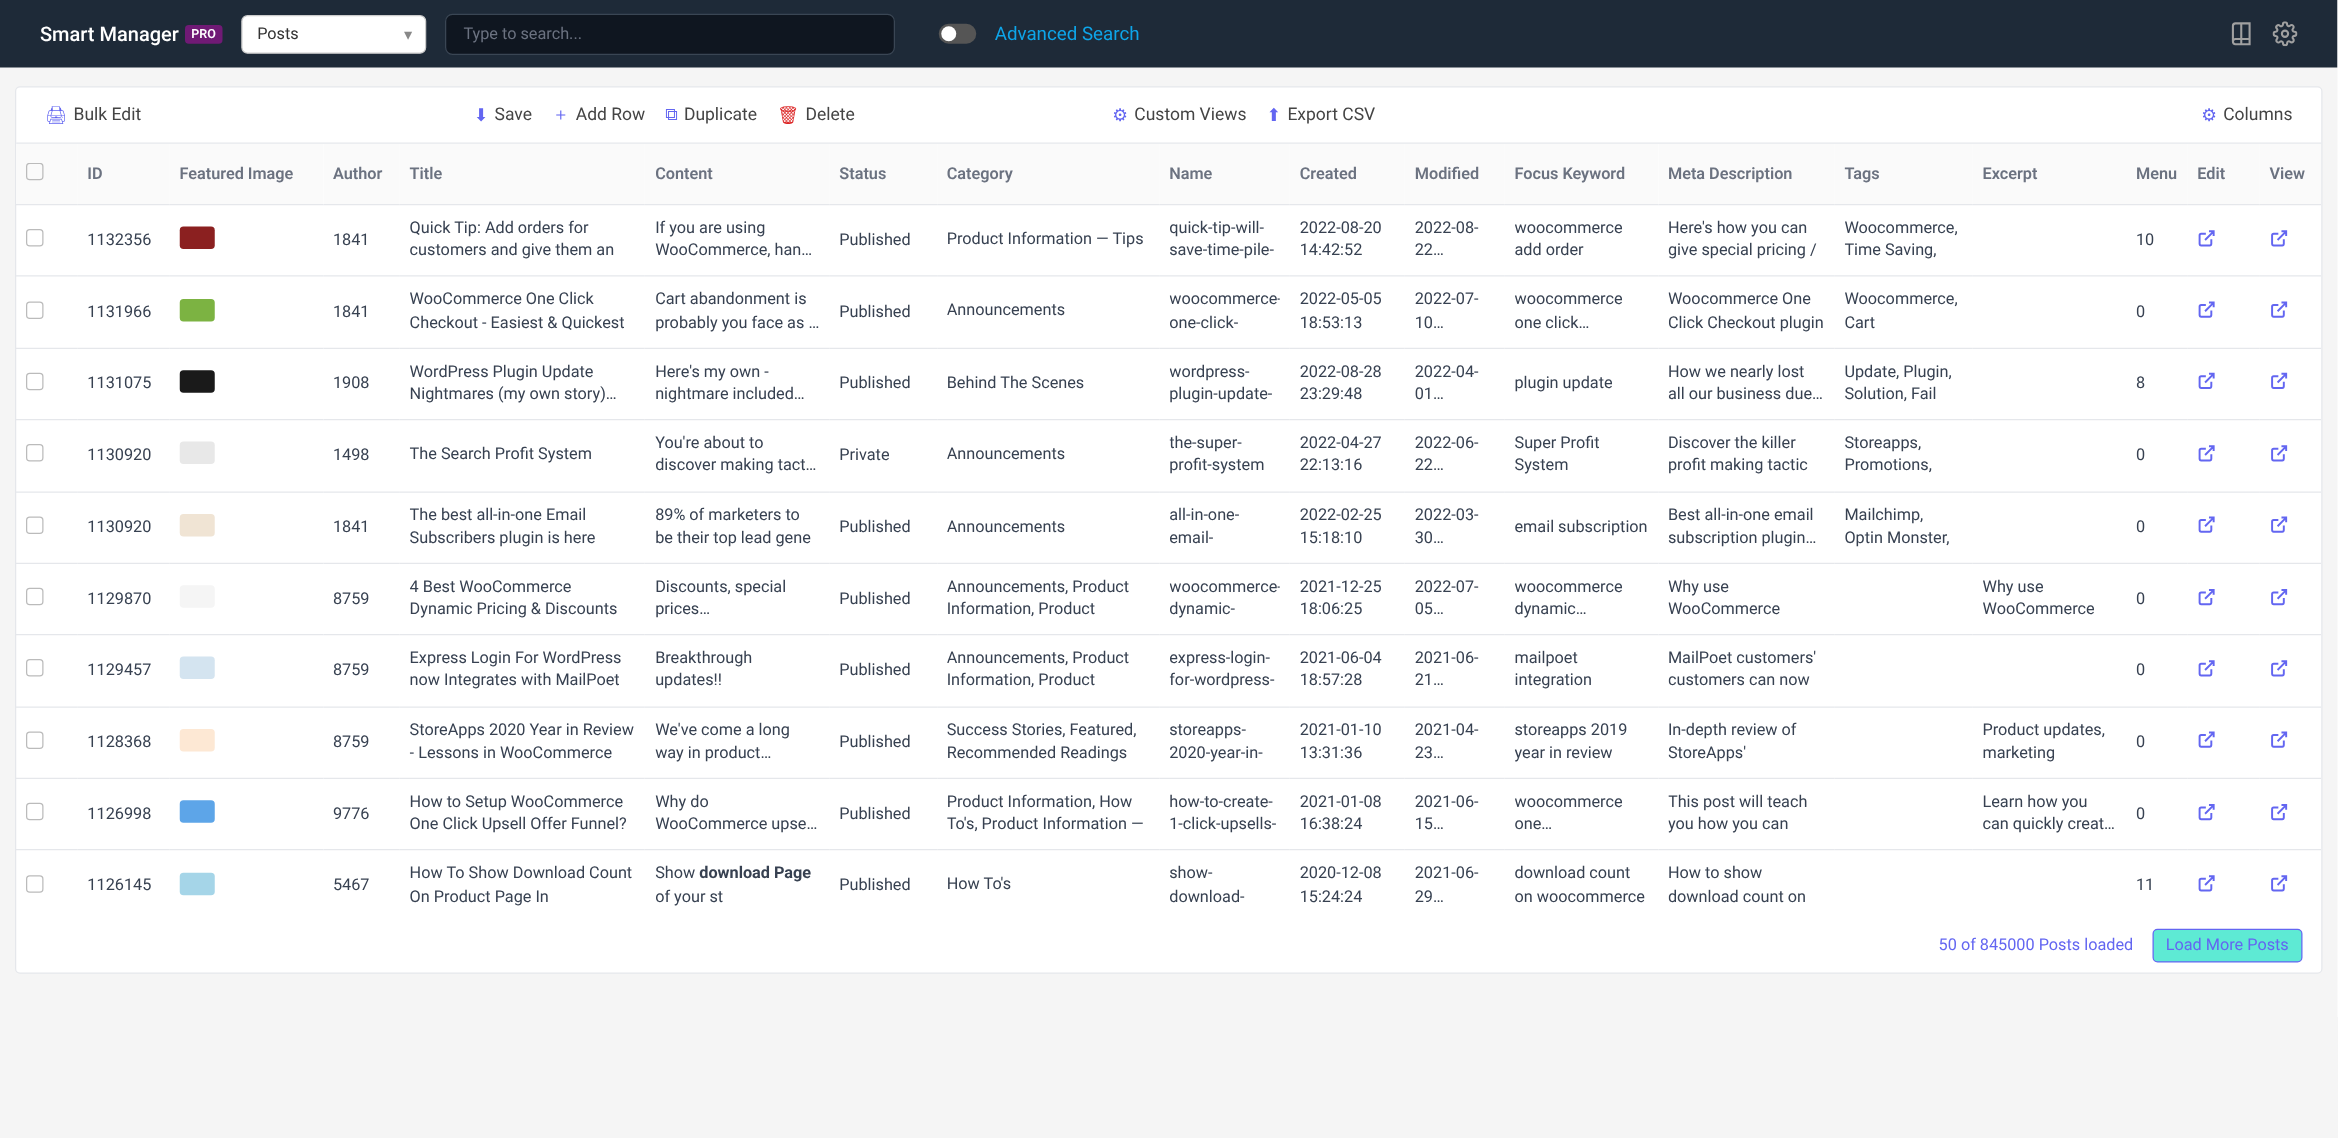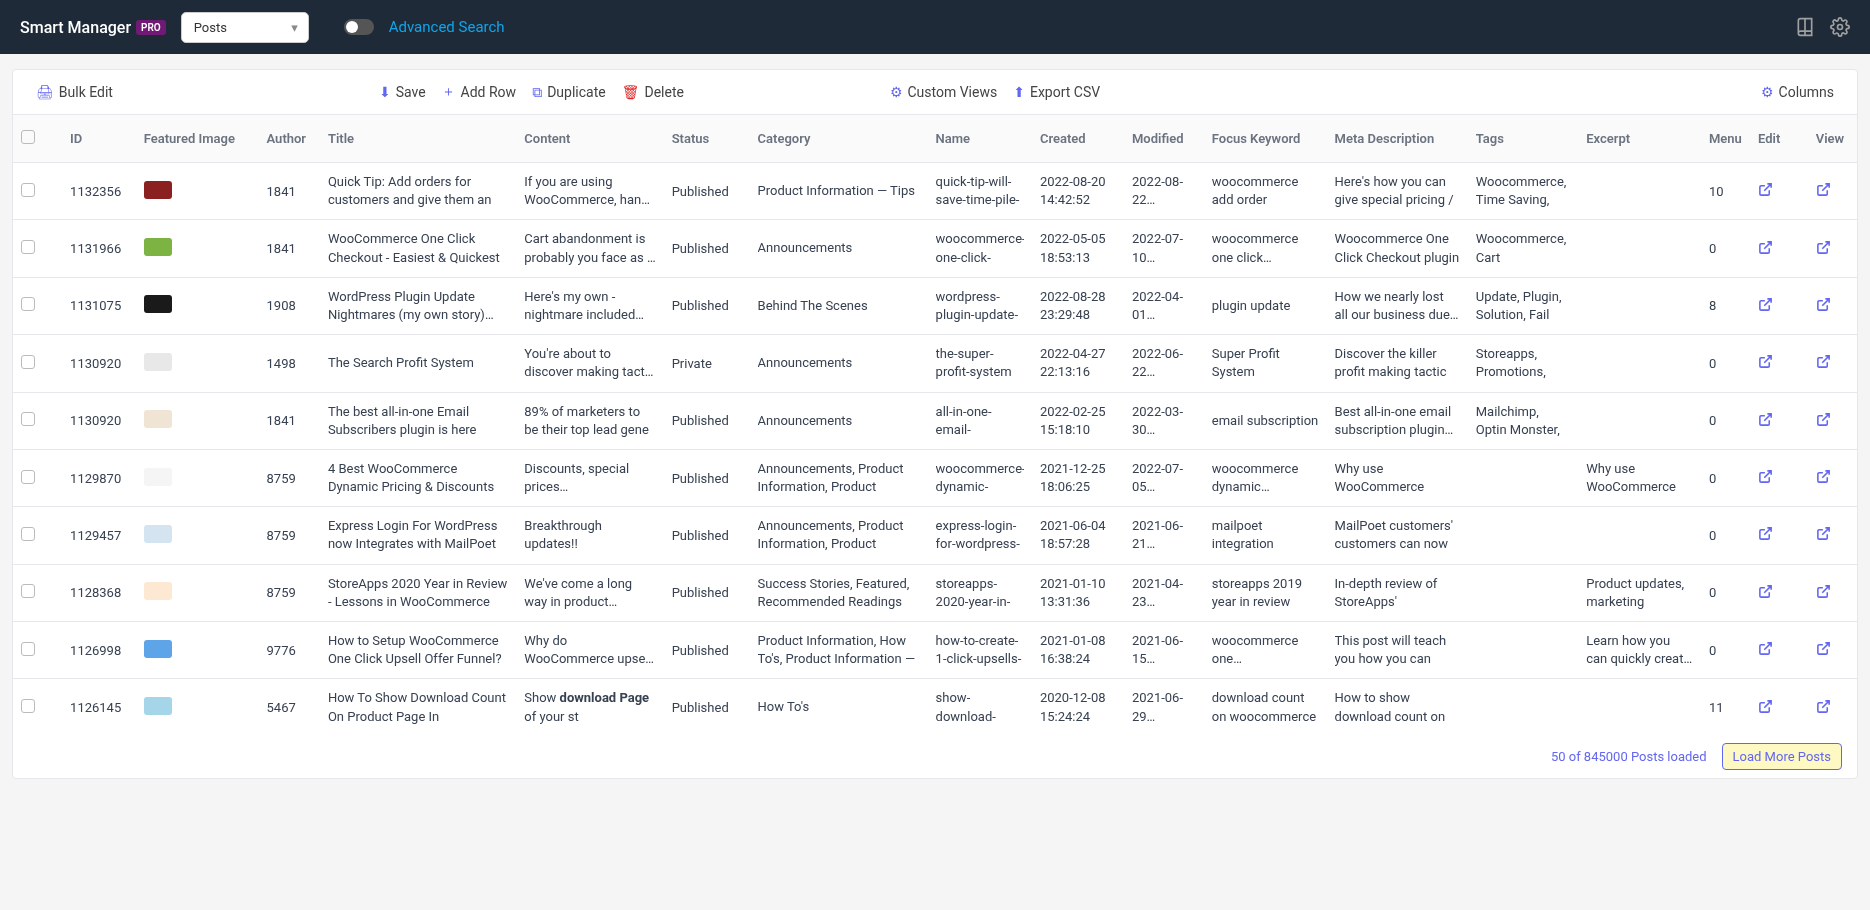--- a/index.html
+++ b/index.html
@@ -1,20 +1,20 @@
 <!DOCTYPE html>
 <html><head>
 <meta charset="utf-8">
 <style>
 *{box-sizing:border-box;margin:0;padding:0;font-family:-apple-system,BlinkMacSystemFont,"Segoe UI",Roboto,sans-serif}
 body{background:#f5f5f5;font-size:13px;color:#333}
-.topbar{background:#1e2a38;height:54px;display:flex;align-items:center;padding:0 20px;gap:15px}
+.topbar{background:#1e2a38;height:54px;display:flex;align-items:center;padding:0 32px;gap:15px}
 .brand{color:#fff;font-size:16px;font-weight:500;display:flex;align-items:center;gap:5px}
 .pro-badge{background:#701a75;color:#fff;font-size:10px;padding:2px 5px;border-radius:3px;font-weight:600}
-.posts-dd{background:#fff;border:1px solid #ccc;border-radius:5px;padding:7px 30px 7px 12px;width:128px;position:relative;cursor:pointer}
+.posts-dd{background:#fff;border:1px solid #ccc;border-radius:5px;padding:7px 30px 7px 12px;width:148px;position:relative;cursor:pointer}
 .posts-dd:after{content:"▾";position:absolute;right:10px;color:#888}
 .search-box{background:#0f1620;border:1px solid #3a4654;border-radius:6px;padding:8px 14px;width:360px;color:#6b7280}
 .toggle{width:30px;height:16px;background:#555;border-radius:10px;position:relative;cursor:pointer;margin-left:20px}
 .toggle:before{content:"";width:12px;height:12px;background:#fff;border-radius:50%;position:absolute;top:2px;left:2px}
 .adv-label{color:#0ea5e9;font-size:15px}
 .topbar-right{margin-left:auto;display:flex;gap:15px;color:#a0a0a0}
 .icon-top{width:20px;height:20px;cursor:pointer}
 
 .container{margin:15px 12px;background:#fff;border:1px solid #e5e7eb;border-radius:4px}
 .toolbar{display:flex;align-items:center;padding:10px 15px;font-size:14px;color:#444;border-bottom:1px solid #e5e7eb}
@@ -29,33 +29,34 @@
 table{width:100%;border-collapse:collapse;table-layout:fixed}
 th{text-align:left;padding:15px 8px;font-weight:600;color:#6b7280;font-size:13px;background:#fafafa;border-bottom:1px solid #e5e7eb;white-space:nowrap;overflow:hidden}
 td{padding:10px 8px;border-bottom:1px solid #e5e7eb;font-size:13px;color:#374151;vertical-align:middle;overflow:hidden}
 td .clip{display:-webkit-box;-webkit-line-clamp:2;-webkit-box-orient:vertical;overflow:hidden;line-height:1.4}
 .chk{width:14px;height:14px;border:1px solid #bbb;border-radius:3px;display:inline-block}
 .thumb{width:28px;height:18px;border-radius:3px;display:inline-block}
 .link-ic{color:#6366f1;cursor:pointer}
 
 .footer{display:flex;justify-content:flex-end;align-items:center;padding:8px 15px;gap:15px}
 .loaded-txt{color:#6366f1;font-size:13px}
-.load-btn{border:1px solid #6366f1;color:#6366f1;background:#fef9c3;padding:5px 10px;border-radius:4px;cursor:pointer;font-size:13px}
+.load-btn{border:1px solid #6366f1;color:#6366f1;background:#5eead4;padding:5px 10px;border-radius:4px;cursor:pointer;font-size:13px}
 
 col.c-chk{width:40px}col.c-id{width:60px}col.c-img{width:100px}col.c-auth{width:50px}col.c-title{width:160px}col.c-content{width:120px}col.c-status{width:70px}col.c-cat{width:145px}col.c-name{width:85px}col.c-created{width:75px}col.c-mod{width:65px}col.c-focus{width:100px}col.c-meta{width:115px}col.c-tags{width:90px}col.c-excerpt{width:100px}col.c-menu{width:40px}col.c-edit{width:47px}col.c-view{width:40px}
 </style>
 </head>
 <body>
 
 <div class="topbar">
   <div class="brand">
     <span>Smart Manager</span>
     <span class="pro-badge">PRO</span>
   </div>
   <div class="posts-dd">Posts</div>
+  <div class="search-box">Type to search...</div>
   <div class="toggle"></div>
   <span class="adv-label">Advanced Search</span>
   <div class="topbar-right">
     <svg class="icon-top" viewBox="0 0 24 24" fill="none" stroke="currentColor" stroke-width="2">
         <path d="M4 19.5A2.5 2.5 0 0 1 6.5 17H20 M6.5 2H20v20H6.5A2.5 2.5 0 0 1 4 19.5v-15A2.5 2.5 0 0 1 6.5 2z M12 2v20"></path>
       </svg>
     <svg class="icon-top" viewBox="0 0 24 24" fill="none" stroke="currentColor" stroke-width="2">
         <circle cx="12" cy="12" r="3"></circle>
         <path d="M19.4 15a1.65 1.65 0 0 0 .33 1.82l.06.06a2 2 0 1 1-2.83 2.83l-.06-.06a1.65 1.65 0 0 0-1.82-.33 1.65 1.65 0 0 0-1 1.51V21a2 2 0 1 1-4 0v-.09A1.65 1.65 0 0 0 9 19.4a1.65 1.65 0 0 0-1.82.33l-.06.06a2 2 0 1 1-2.83-2.83l.06-.06a1.65 1.65 0 0 0 .33-1.82 1.65 1.65 0 0 0-1.51-1H3a2 2 0 1 1 0-4h.09A1.65 1.65 0 0 0 4.6 9a1.65 1.65 0 0 0-.33-1.82l-.06-.06a2 2 0 1 1 2.83-2.83l.06.06a1.65 1.65 0 0 0 1.82.33H9a1.65 1.65 0 0 0 1-1.51V3a2 2 0 1 1 4 0v.09a1.65 1.65 0 0 0 1 1.51 1.65 1.65 0 0 0 1.82-.33l.06-.06a2 2 0 1 1 2.83 2.83l-.06.06a1.65 1.65 0 0 0-.33 1.82V9a1.65 1.65 0 0 0 1.51 1H21a2 2 0 1 1 0 4h-.09a1.65 1.65 0 0 0-1.51 1z"></path>
       </svg>

